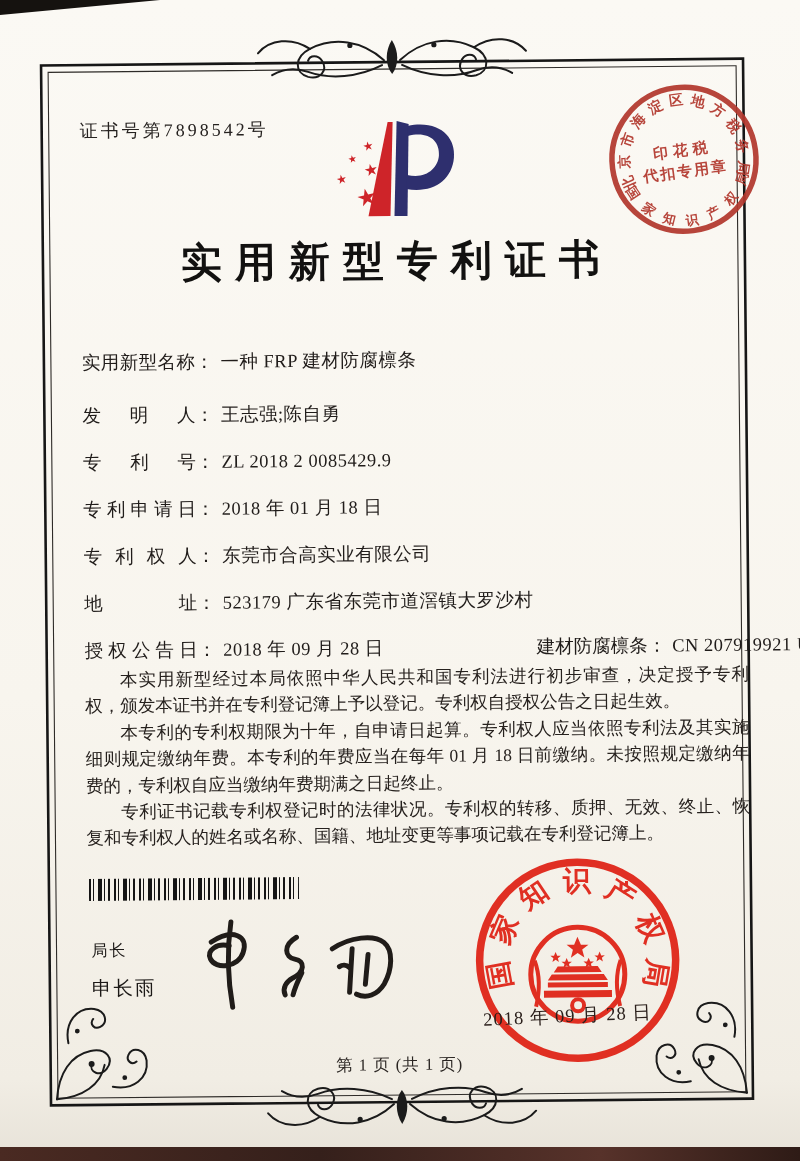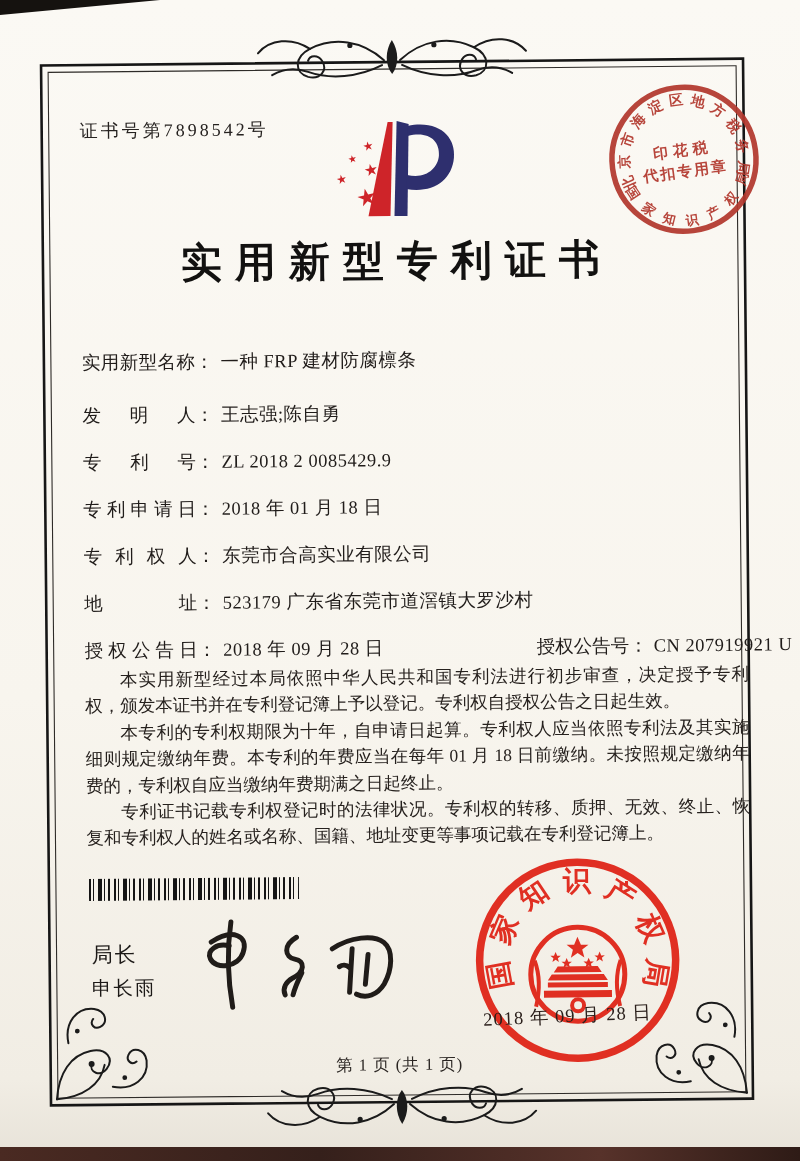--- a/index.html
+++ b/index.html
@@ -30,21 +30,21 @@
 
   .paragraphs{position:absolute;left:84px;top:664px;width:664px;font-size:17.5px;
               line-height:26.4px;text-align:justify;color:#26211e;}
   .paragraphs p{margin:0;text-indent:2em;}
 
   .barcode{position:absolute;left:86px;top:876px;width:210px;height:22px;
     background:repeating-linear-gradient(90deg,
       #141414 0 2px,transparent 2px 4px,#141414 4px 5px,transparent 5px 9px,
       #141414 9px 13px,transparent 13px 15px,#141414 15px 16px,transparent 16px 19px,
       #141414 19px 21px,transparent 21px 25px);}
-  .director-title{position:absolute;left:88px;top:938px;font-size:21px;letter-spacing:2px;}
+  .director-title{position:absolute;left:88px;top:938px;font-size:16px;letter-spacing:2px;}
   .director-name{position:absolute;left:88px;top:972px;font-size:19.5px;letter-spacing:2px;}
   .signature{position:absolute;left:182px;top:912px;width:238px;height:104px;}
   .sr{position:absolute;width:1px;height:1px;overflow:hidden;clip-path:inset(50%);}
 
   .seal{position:absolute;left:468px;top:856px;width:212px;height:212px;opacity:.96;}
   .seal-date{position:absolute;left:479px;top:1004px;width:200px;font-size:18.5px;
              letter-spacing:1px;color:#2b201c;transform:rotate(-2deg);white-space:nowrap;}
   .footer{position:absolute;left:0;top:1054px;width:790px;text-align:center;font-size:16.5px;
           letter-spacing:1px;color:#2a2522;}
   svg text{font-family:"Liberation Serif","DejaVu Serif",serif;}
@@ -147,21 +147,21 @@
     </div>
     <div class="field-row" style="top:541px;">
       <span class="f-label">专利权人</span><span class="f-colon">：</span><span class="f-value">东莞市合高实业有限公司</span>
     </div>
     <div class="field-row" style="top:588px;">
       <span class="f-label">地址</span><span class="f-colon">：</span><span class="f-value">523179 广东省东莞市道滘镇大罗沙村</span>
     </div>
     <div class="field-row" style="top:635px;">
       <span class="f-label">授权公告日</span><span class="f-colon">：</span><span class="f-value">2018 年 09 月 28 日</span>
       <span class="grant-col">
-        <span>授权公告号</span><span>：</span><span class="f-value" style="margin-left:6px;">CN 207919921 U</span>
+        <span>建材防腐檩条</span><span>：</span><span class="f-value" style="margin-left:6px;">CN 207919921 U</span>
       </span>
     </div>
 
     <div class="paragraphs">
       <p>本实用新型经过本局依照中华人民共和国专利法进行初步审查，决定授予专利权，颁发本证书并在专利登记簿上予以登记。专利权自授权公告之日起生效。</p>
       <p>本专利的专利权期限为十年，自申请日起算。专利权人应当依照专利法及其实施细则规定缴纳年费。本专利的年费应当在每年 01 月 18 日前缴纳。未按照规定缴纳年费的，专利权自应当缴纳年费期满之日起终止。</p>
       <p>专利证书记载专利权登记时的法律状况。专利权的转移、质押、无效、终止、恢复和专利权人的姓名或名称、国籍、地址变更等事项记载在专利登记簿上。</p>
     </div>
 
     <div class="barcode"></div>

